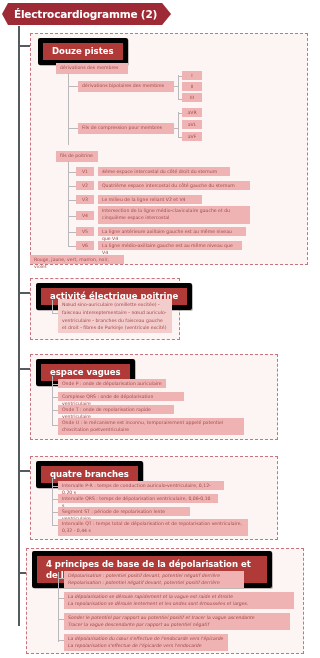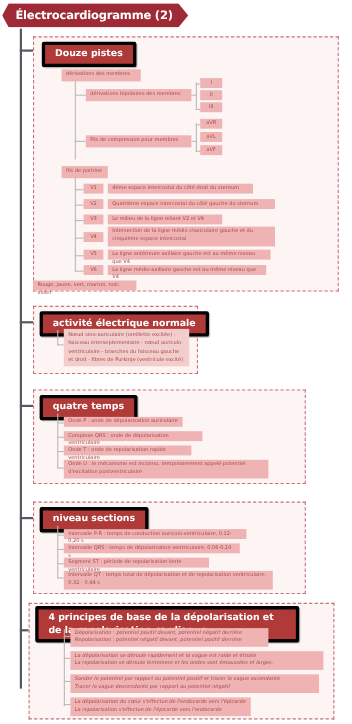--- a/index.html
+++ b/index.html
@@ -36,21 +36,21 @@
     box-sizing:border-box;
   }
   .sec-connector{
     position:absolute;left:18px;width:12px;height:2px;background:#555a5e;
   }
   .sec-head{
     position:absolute;
     background:#b03a38;
     color:#fff;
     font-size:8.5px;font-weight:bold;
-    border:3px solid #000000;
+    border:5px solid #000000;
     border-radius:2px;
     padding:3px 9px;
     box-shadow:1px 1px 0 rgba(0,0,0,.25);
     white-space:nowrap;
     line-height:1.25;
     box-sizing:border-box;
   }
   
   .chip{
     position:absolute;
@@ -131,47 +131,47 @@
 
 <div class="hline" style="left:68px;top:246px;width:8px;"></div>
 <div class="chip center" style="left:76px;top:241px;width:18px;height:9px;">V6</div>
 <div class="chip" style="left:98px;top:241px;width:144px;height:9px;">La ligne médio-axillaire gauche est au même niveau que V4</div>
 
 <div class="chip" style="left:30px;top:255px;width:94px;height:9px;">Rouge, jaune, vert, marron, noir, violet</div>
 
 <div class="sec-connector" style="top:292px;"></div>
 <div class="section" style="left:30px;top:278px;width:150px;height:62px;"></div>
 
-<div class="sec-head" style="left:36px;top:283px;">activité électrique normale</div>
+<div class="sec-head" style="left:36px;top:283px;">activité électrique poitrine</div>
 
 <div class="vline" style="left:52px;top:300px;height:14px;"></div>
 <div class="hline" style="left:52px;top:313px;width:6px;"></div>
 
 <div class="chip pale" style="left:58px;top:299px;width:114px;height:34px;line-height:1.7;">Nœud sino-auriculaire (oreillette excitée) - faisceau interseptementaire - nœud auriculo-ventriculaire - branches du faisceau gauche et droit - fibres de Purkinje (ventricule excité)</div>
 
 <div class="sec-connector" style="top:368px;"></div>
 <div class="section" style="left:30px;top:354px;width:248px;height:86px;"></div>
 
-<div class="sec-head" style="left:36px;top:359px;">quatre temps</div>
+<div class="sec-head" style="left:36px;top:359px;">espace vagues</div>
 
 <div class="vline" style="left:52px;top:376px;height:50px;"></div>
 <div class="hline" style="left:52px;top:384px;width:6px;"></div>
 <div class="hline" style="left:52px;top:397px;width:6px;"></div>
 <div class="hline" style="left:52px;top:410px;width:6px;"></div>
 <div class="hline" style="left:52px;top:425px;width:6px;"></div>
 
 <div class="chip" style="left:58px;top:379px;width:108px;height:9px;">Onde P : onde de dépolarisation auriculaire</div>
 <div class="chip" style="left:58px;top:392px;width:126px;height:9px;">Complexe QRS : onde de dépolarisation ventriculaire</div>
 <div class="chip" style="left:58px;top:405px;width:116px;height:9px;">Onde T : onde de repolarisation rapide ventriculaire</div>
 <div class="chip" style="left:58px;top:418px;width:186px;height:17px;">Onde U : le mécanisme est inconnu, temporairement appelé potentiel d'excitation postventriculaire</div>
 
 <div class="sec-connector" style="top:470px;"></div>
 <div class="section" style="left:30px;top:456px;width:248px;height:84px;"></div>
 
-<div class="sec-head" style="left:36px;top:461px;">niveau sections</div>
+<div class="sec-head" style="left:36px;top:461px;">quatre branches</div>
 
 <div class="vline" style="left:52px;top:478px;height:48px;"></div>
 <div class="hline" style="left:52px;top:486px;width:6px;"></div>
 <div class="hline" style="left:52px;top:499px;width:6px;"></div>
 <div class="hline" style="left:52px;top:512px;width:6px;"></div>
 <div class="hline" style="left:52px;top:525px;width:6px;"></div>
 
 <div class="chip" style="left:58px;top:481px;width:166px;height:9px;">Intervalle P-R : temps de conduction auriculo-ventriculaire, 0,12-0,20 s</div>
 <div class="chip" style="left:58px;top:494px;width:160px;height:9px;">Intervalle QRS : temps de dépolarisation ventriculaire, 0,06-0,10 s</div>
 <div class="chip" style="left:58px;top:507px;width:132px;height:9px;">Segment ST : période de repolarisation lente ventriculaire</div>

